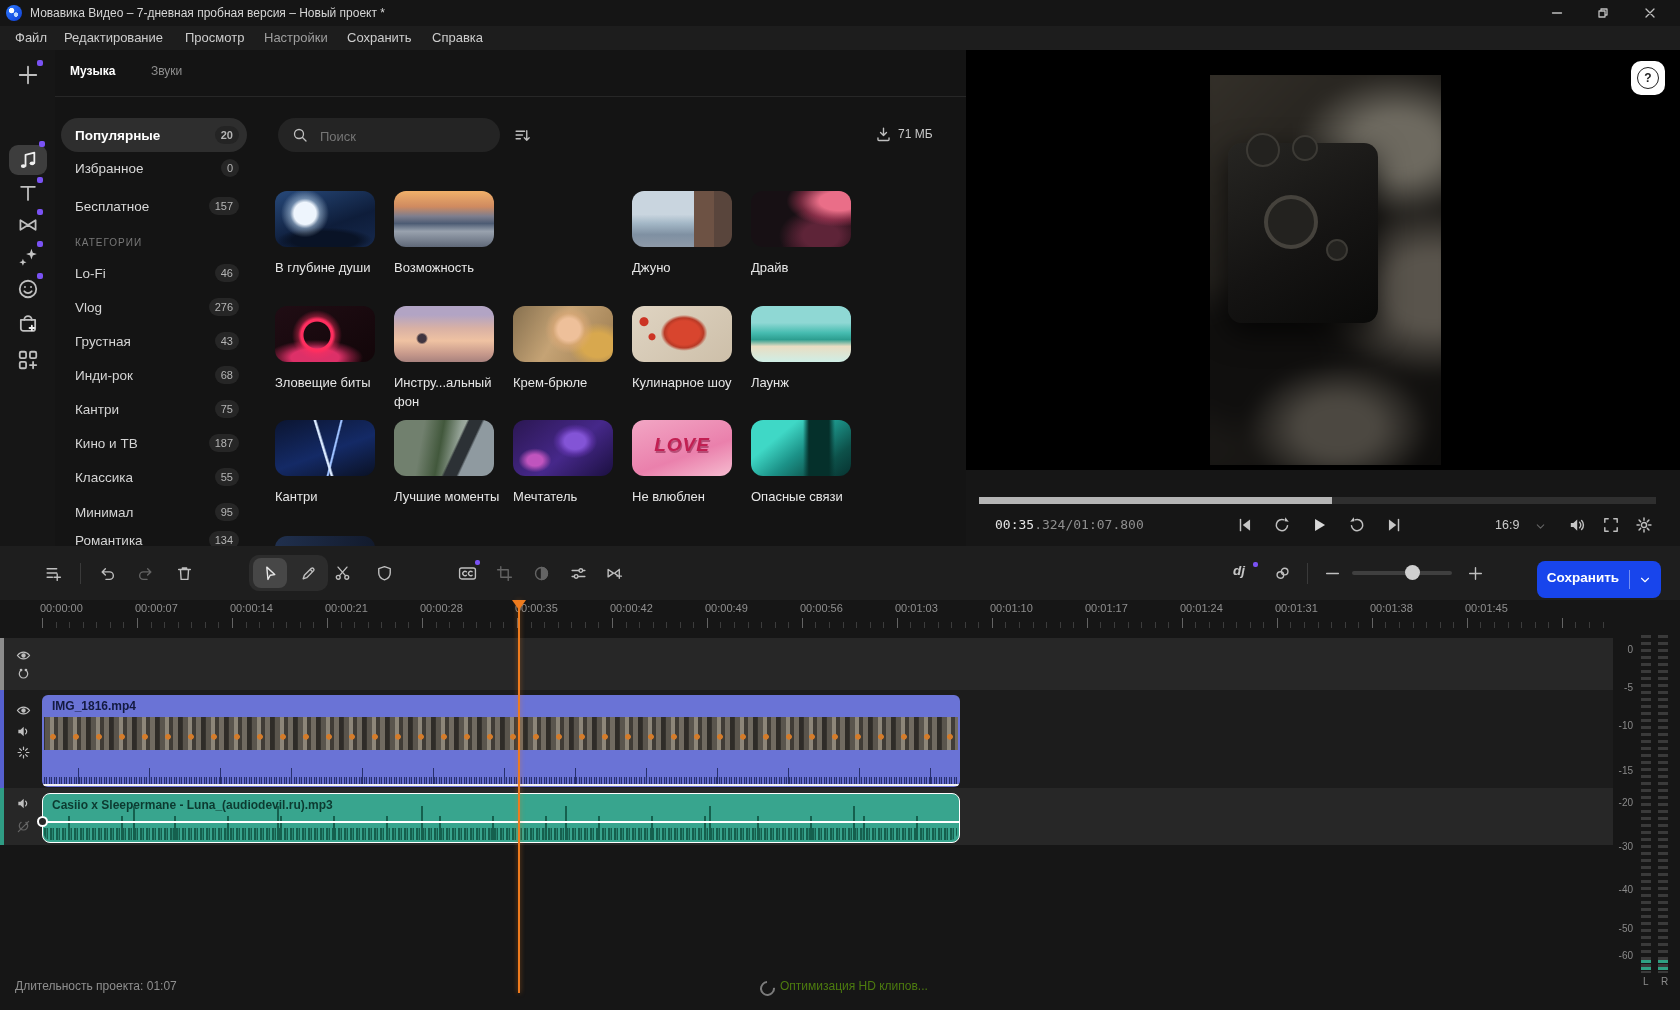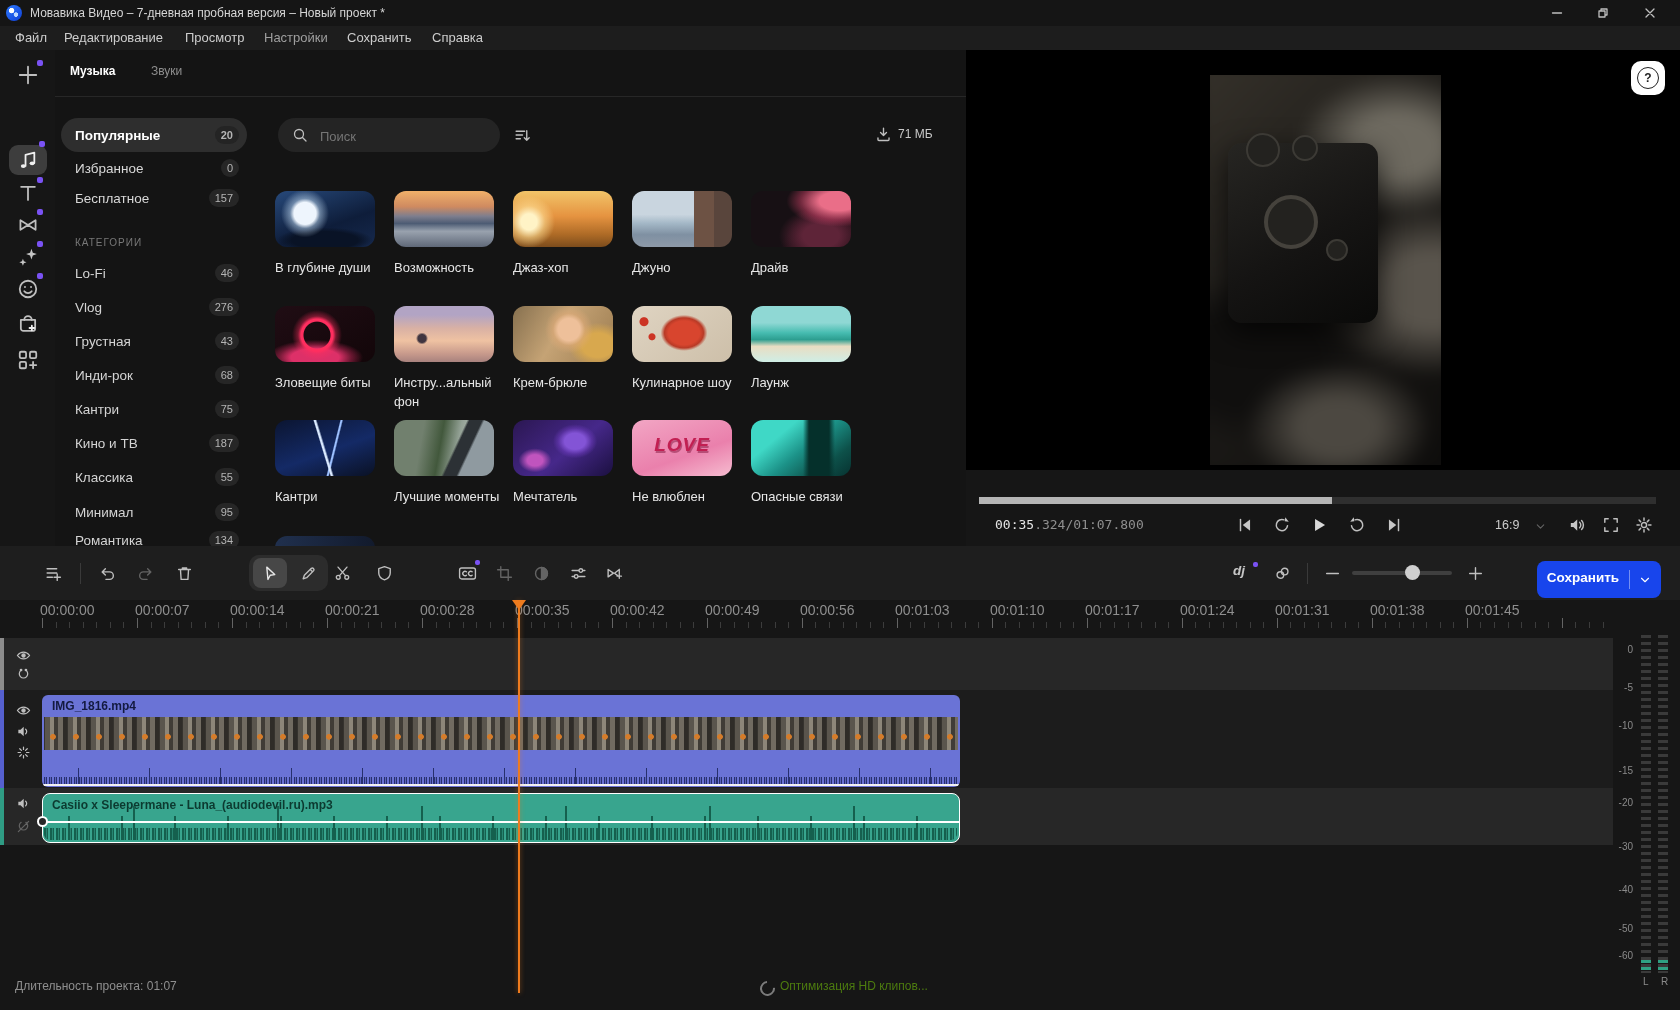--- a/index.html
+++ b/index.html
@@ -109,21 +109,21 @@
   #toolpill{left:249px;top:9px;width:79px;height:36px;border-radius:10px;background:#2c2c2c;}
   #toolactive{left:253px;top:12px;width:34px;height:30px;border-radius:8px;background:#474747;}
   #zoomslider{left:1352px;top:25px;width:100px;height:4px;border-radius:2px;background:#3f3f3f;}
   #zoomthumb{left:1405px;top:19px;width:15px;height:15px;border-radius:50%;background:#cfcfcf;}
   #savebtn{left:1537px;top:15px;width:124px;height:37px;border-radius:8px;background:#1845ec;color:#fff;}
   #savelabel{position:absolute;left:0;top:9px;width:92px;text-align:center;font-size:13.5px;font-weight:bold;}
   #savesep{position:absolute;left:92px;top:9px;width:1px;height:19px;background:rgba(255,255,255,.4);}
   #djtxt{left:1233px;top:17px;font-size:13.5px;font-weight:bold;color:#c6c6c6;font-style:italic;}
   
   #timeline{left:0;top:600px;width:1680px;height:410px;background:#161616;}
-  .rlabel{position:absolute;top:2px;font-size:14px;color:#8f8f8f;}
+  .rlabel{position:absolute;top:2px;font-size:11px;color:#8f8f8f;}
   #ticks{left:42px;top:18px;width:1566px;height:10px;
      background:repeating-linear-gradient(90deg,#646464 0 1px,transparent 1px 95px),
                 repeating-linear-gradient(90deg,#3c3c3c 0 1px,transparent 1px 13.57px);
      background-size:100% 10px,100% 6px;background-position:bottom,bottom;background-repeat:no-repeat;}
   .trow{position:absolute;left:4px;width:1609px;}
   #row-overlay{top:38px;height:52px;background:#272727;}
   #row-video{top:90px;height:98px;background:#1c1c1c;}
   #row-audio{top:188px;height:57px;background:#272727;}
   .tstrip{position:absolute;left:0;width:4px;}
   .hico{position:absolute;left:16px;width:15px;height:15px;}
@@ -268,21 +268,21 @@
 
     <div class="abs" id="fpill"></div>
     <div class="flt" style="top:73px;font-weight:bold;color:#fff">
       <span class="lbl">Популярные</span>
       <span class="cnt" style="background:#242424">20</span>
     </div>
     <div class="flt" style="top:106px">
       <span class="lbl">Избранное</span>
       <span class="cnt">0</span>
     </div>
-    <div class="flt" style="top:136px">
+    <div class="flt" style="top:144px">
       <span class="lbl">Бесплатное</span>
       <span class="cnt">157</span>
     </div>
     <div class="abs" id="cathdr">КАТЕГОРИИ</div>
 
     <div class="cat" style="top:211px">
         <span class="lbl">Lo-Fi</span>
         <span class="cnt">46</span>
       </div>
     <div class="cat" style="top:245px">
@@ -337,24 +337,20 @@
     </div>
     <span id="storage">71 МБ</span>
 
     <div class="card" style="left:220px;top:141px">
       <div class="thumb art-moon"></div>
       <div class="tlabel">В глубине души</div>
     </div>
     <div class="card" style="left:339px;top:141px">
       <div class="thumb art-highway"></div>
       <div class="tlabel">Возможность</div>
-    </div>
-    <div class="card" style="left:458px;top:141px">
-      <div class="thumb art-field"></div>
-      <div class="tlabel">Джаз-хоп</div>
     </div>
     <div class="card" style="left:577px;top:141px">
       <div class="thumb art-city"></div>
       <div class="tlabel">Джуно</div>
     </div>
     <div class="card" style="left:696px;top:141px">
       <div class="thumb art-car"></div>
       <div class="tlabel">Драйв</div>
     </div>
 

